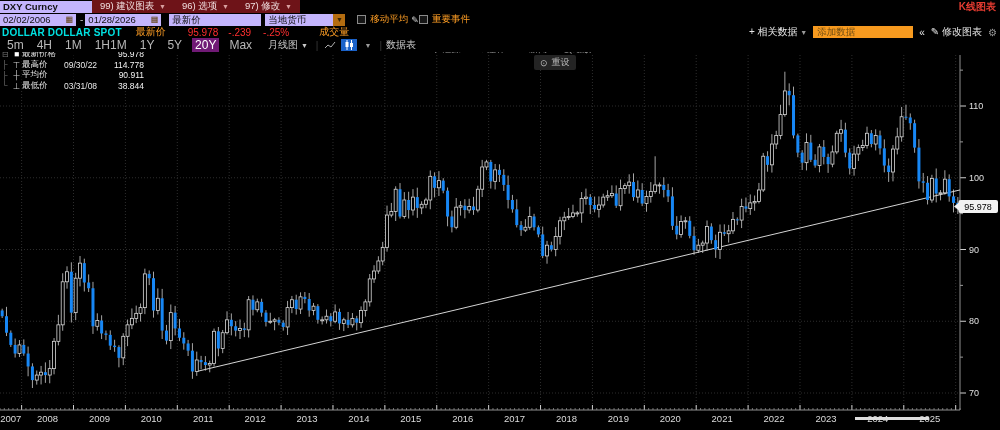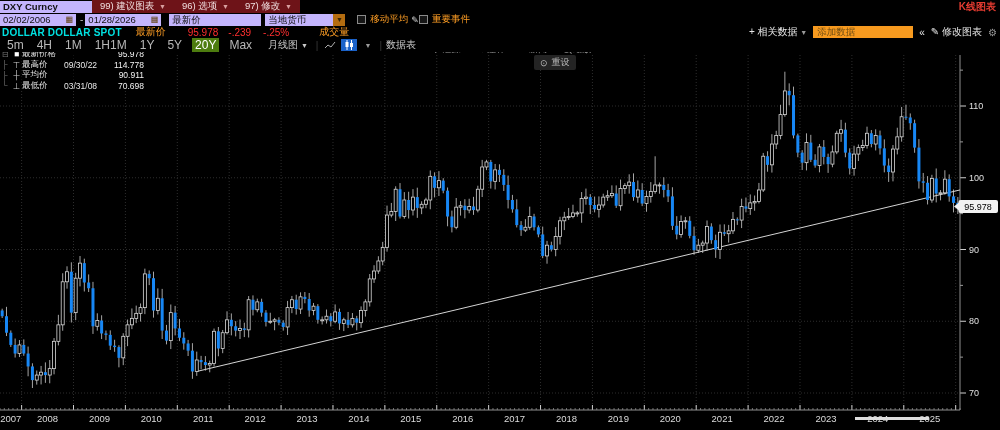--- a/index.html
+++ b/index.html
@@ -26,21 +26,21 @@
   .cb{width:7px;height:7px;border:1px solid #8a8a8a;background:#161616;display:inline-block;margin-right:4px;}
   .chk{display:flex;align-items:center;font-size:9.5px;}
   .pencil{color:#ddd;margin-left:3px;font-size:9px;}
   .cyan{color:#00e0e0;font-weight:bold;letter-spacing:.2px;}
   .red{color:#ff2f2f;}
   .rightcluster{margin-left:auto;display:flex;align-items:center;margin-right:3px;gap:6px;}
   .addinput{background:#f79a1f;color:#6b4a12;width:92px;height:12px;line-height:12px;padding:0 4px;font-size:9.5px;}
   .wtxt{color:#e6e6e6;}
   .gear{color:#9a9a9a;}
   .pbtn{color:#b8b8b8;padding:0 3px;margin-right:7px;font-size:12px;}
-  .pbtn.sel{background:#4d7c0f;color:#fff;}
+  .pbtn.sel{background:#701a75;color:#fff;}
   .ctype{color:#c8c8c8;margin:0 4px 0 6px;}
   .tinybtn{display:flex;align-items:center;justify-content:center;width:16px;height:12px;margin-right:3px;}
   .tinybtn.sel{background:#1b62c8;}
   .sep{color:#3a3a3a;margin:0 4px;}
   #legend{position:absolute;top:49px;left:2px;width:142px;z-index:2;font-size:8.5px;color:#e8e8e8;background:rgba(0,0,0,.55);}
   .lrow{display:flex;height:10.5px;align-items:center;}
   .lexp,.ltree{width:9px;color:#777;font-size:8px;}
   .lmark{width:11px;text-align:center;color:#cfcfcf;}
   .lmark.white{color:#fff;}
   .ldate{width:42px;}
@@ -896,21 +896,21 @@
       <span class="lmark">┼</span>
       <span class="llab">平均价</span>
       <span class="ldate"></span>
       <span class="lval">90.911</span>
     </div>
     <div class="lrow">
       <span class="ltree">└</span>
       <span class="lmark">⊥</span>
       <span class="llab">最低价</span>
       <span class="ldate">03/31/08</span>
-      <span class="lval">70.698</span>
+      <span class="lval">38.844</span>
     </div>
   </div>
 
   <div id="ctools">
     <span class="tool">
         <span class="ticon">✛</span>
         <span>追踪</span>
       </span>
     <span class="tool">
         <span class="ticon">✎</span>

